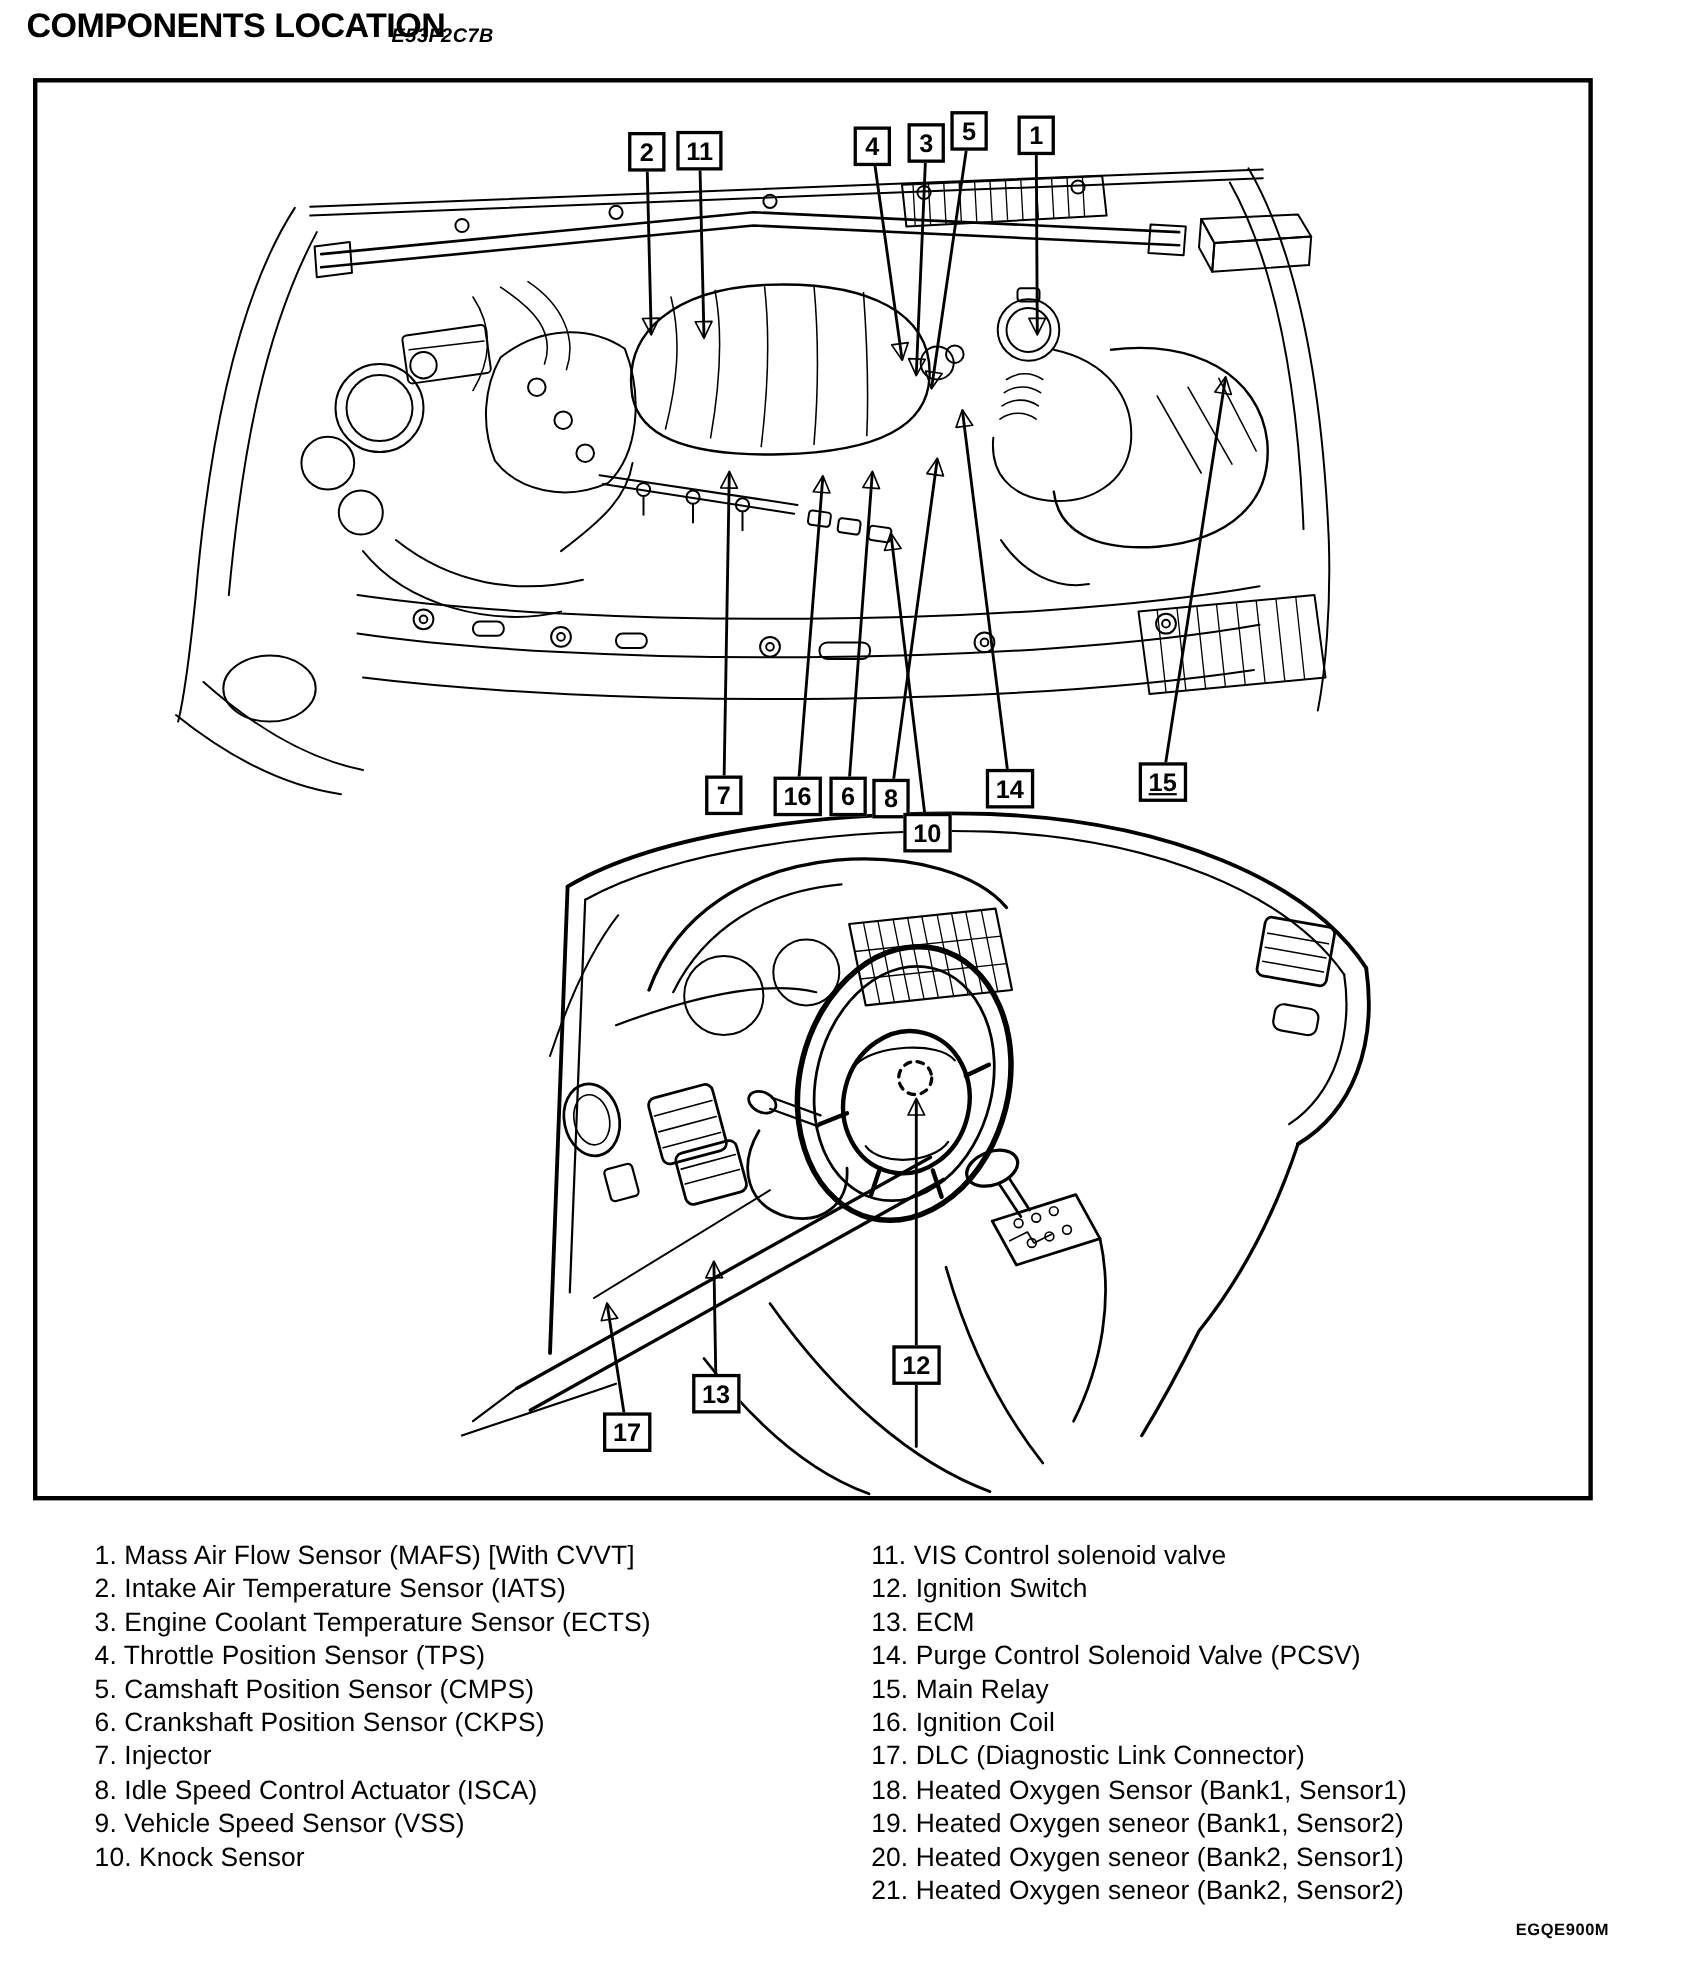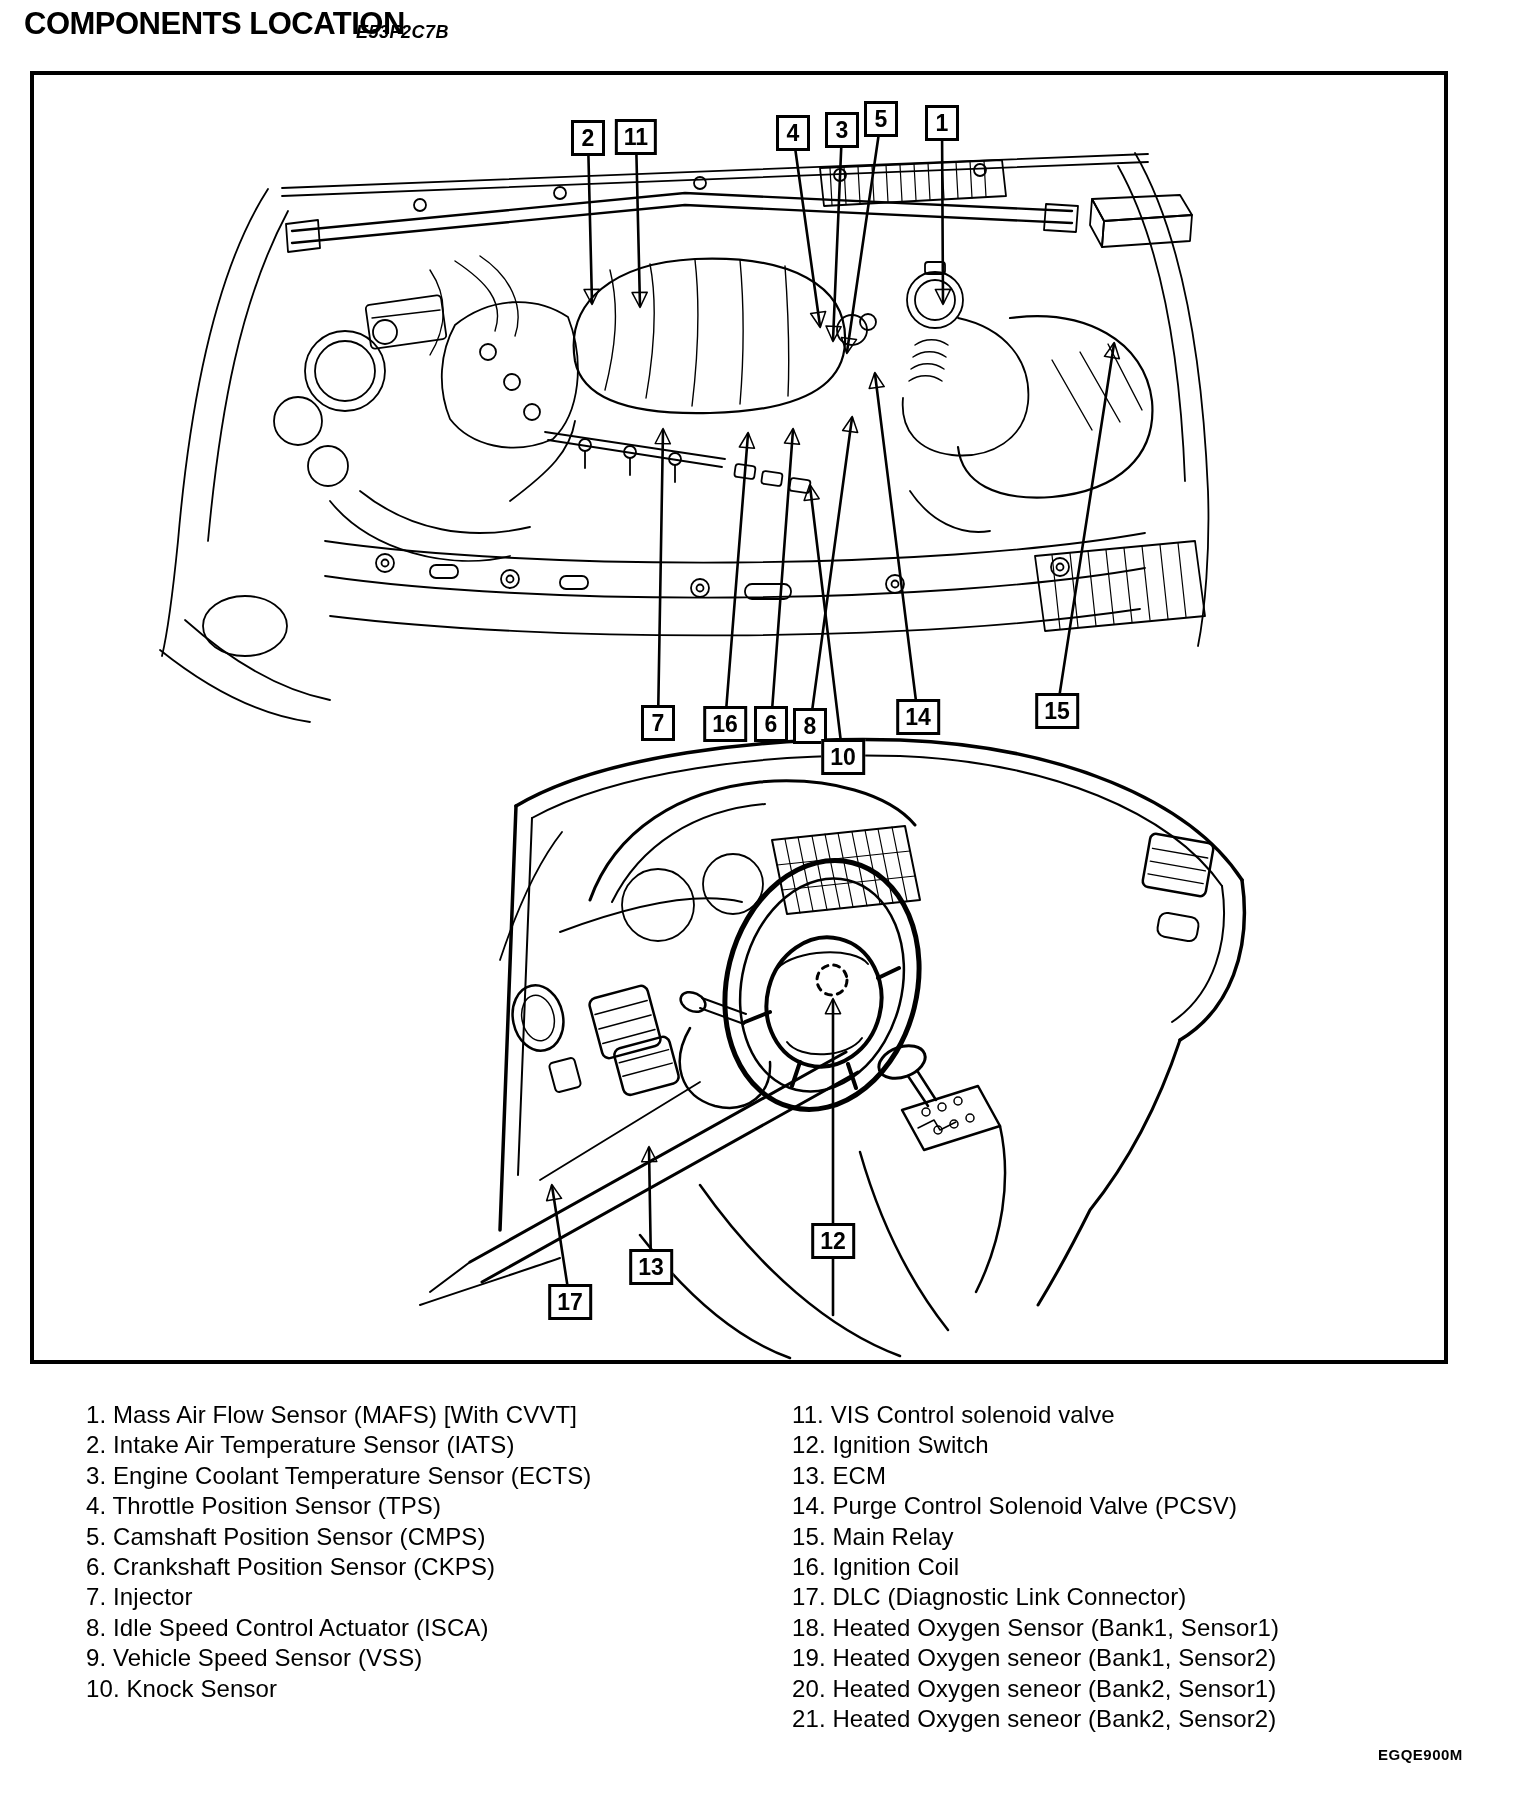--- a/index.html
+++ b/index.html
@@ -279,17 +279,17 @@
     <div class="callout" style="left: 793px; top: 133px;">4</div>
     <div class="callout" style="left: 842px; top: 130px;">3</div>
     <div class="callout" style="left: 881px; top: 119px;">5</div>
     <div class="callout" style="left: 942px; top: 123px;">1</div>
     <div class="callout" style="left: 658px; top: 723px;">7</div>
     <div class="callout" style="left: 725px; top: 724px;">16</div>
     <div class="callout" style="left: 771px; top: 724px;">6</div>
     <div class="callout" style="left: 810px; top: 726px;">8</div>
     <div class="callout" style="left: 843px; top: 757px;">10</div>
     <div class="callout" style="left: 918px; top: 717px;">14</div>
-    <div class="callout" style="left: 1057px; top: 711px;">15</div>
+    <div class="callout" style="left: 1057px; top: 711px; text-decoration: underline;">15</div>
     <div class="callout" style="left: 570px; top: 1302px;">17</div>
     <div class="callout" style="left: 651px; top: 1267px;">13</div>
     <div class="callout" style="left: 833px; top: 1241px;">12</div>
   </div>
 
 </body></html>

